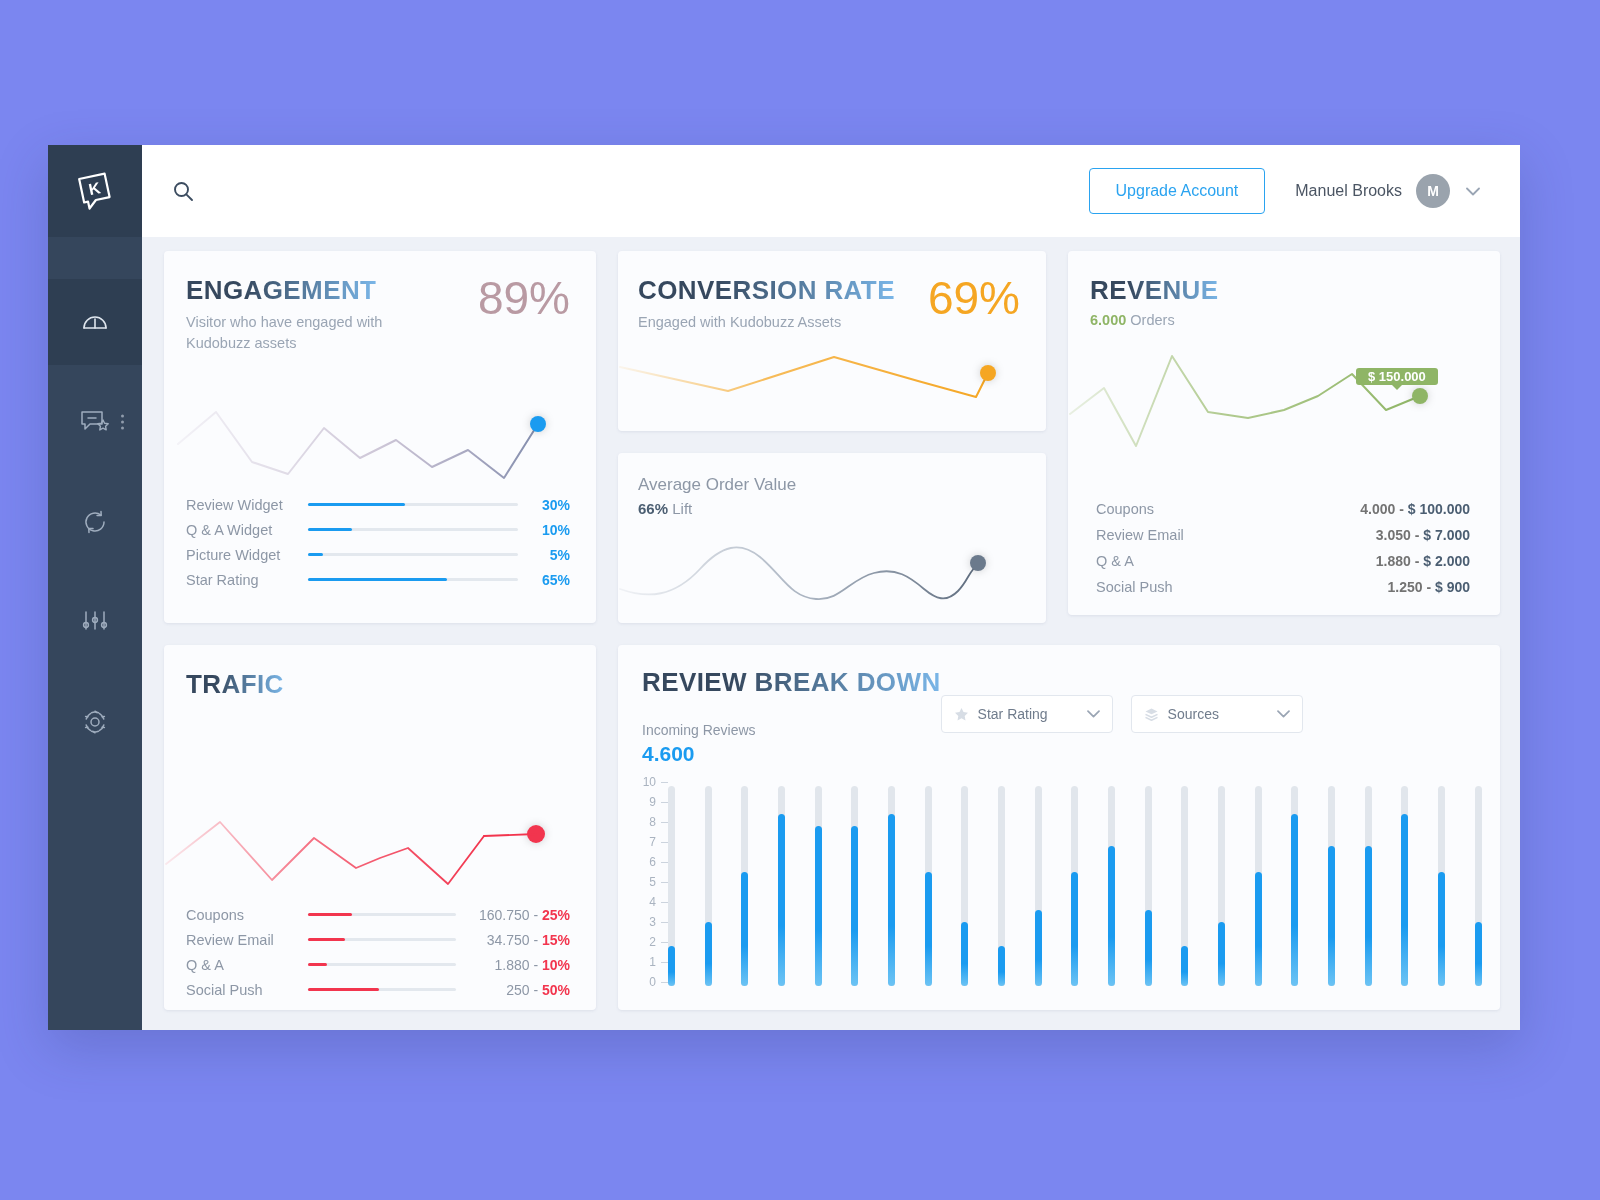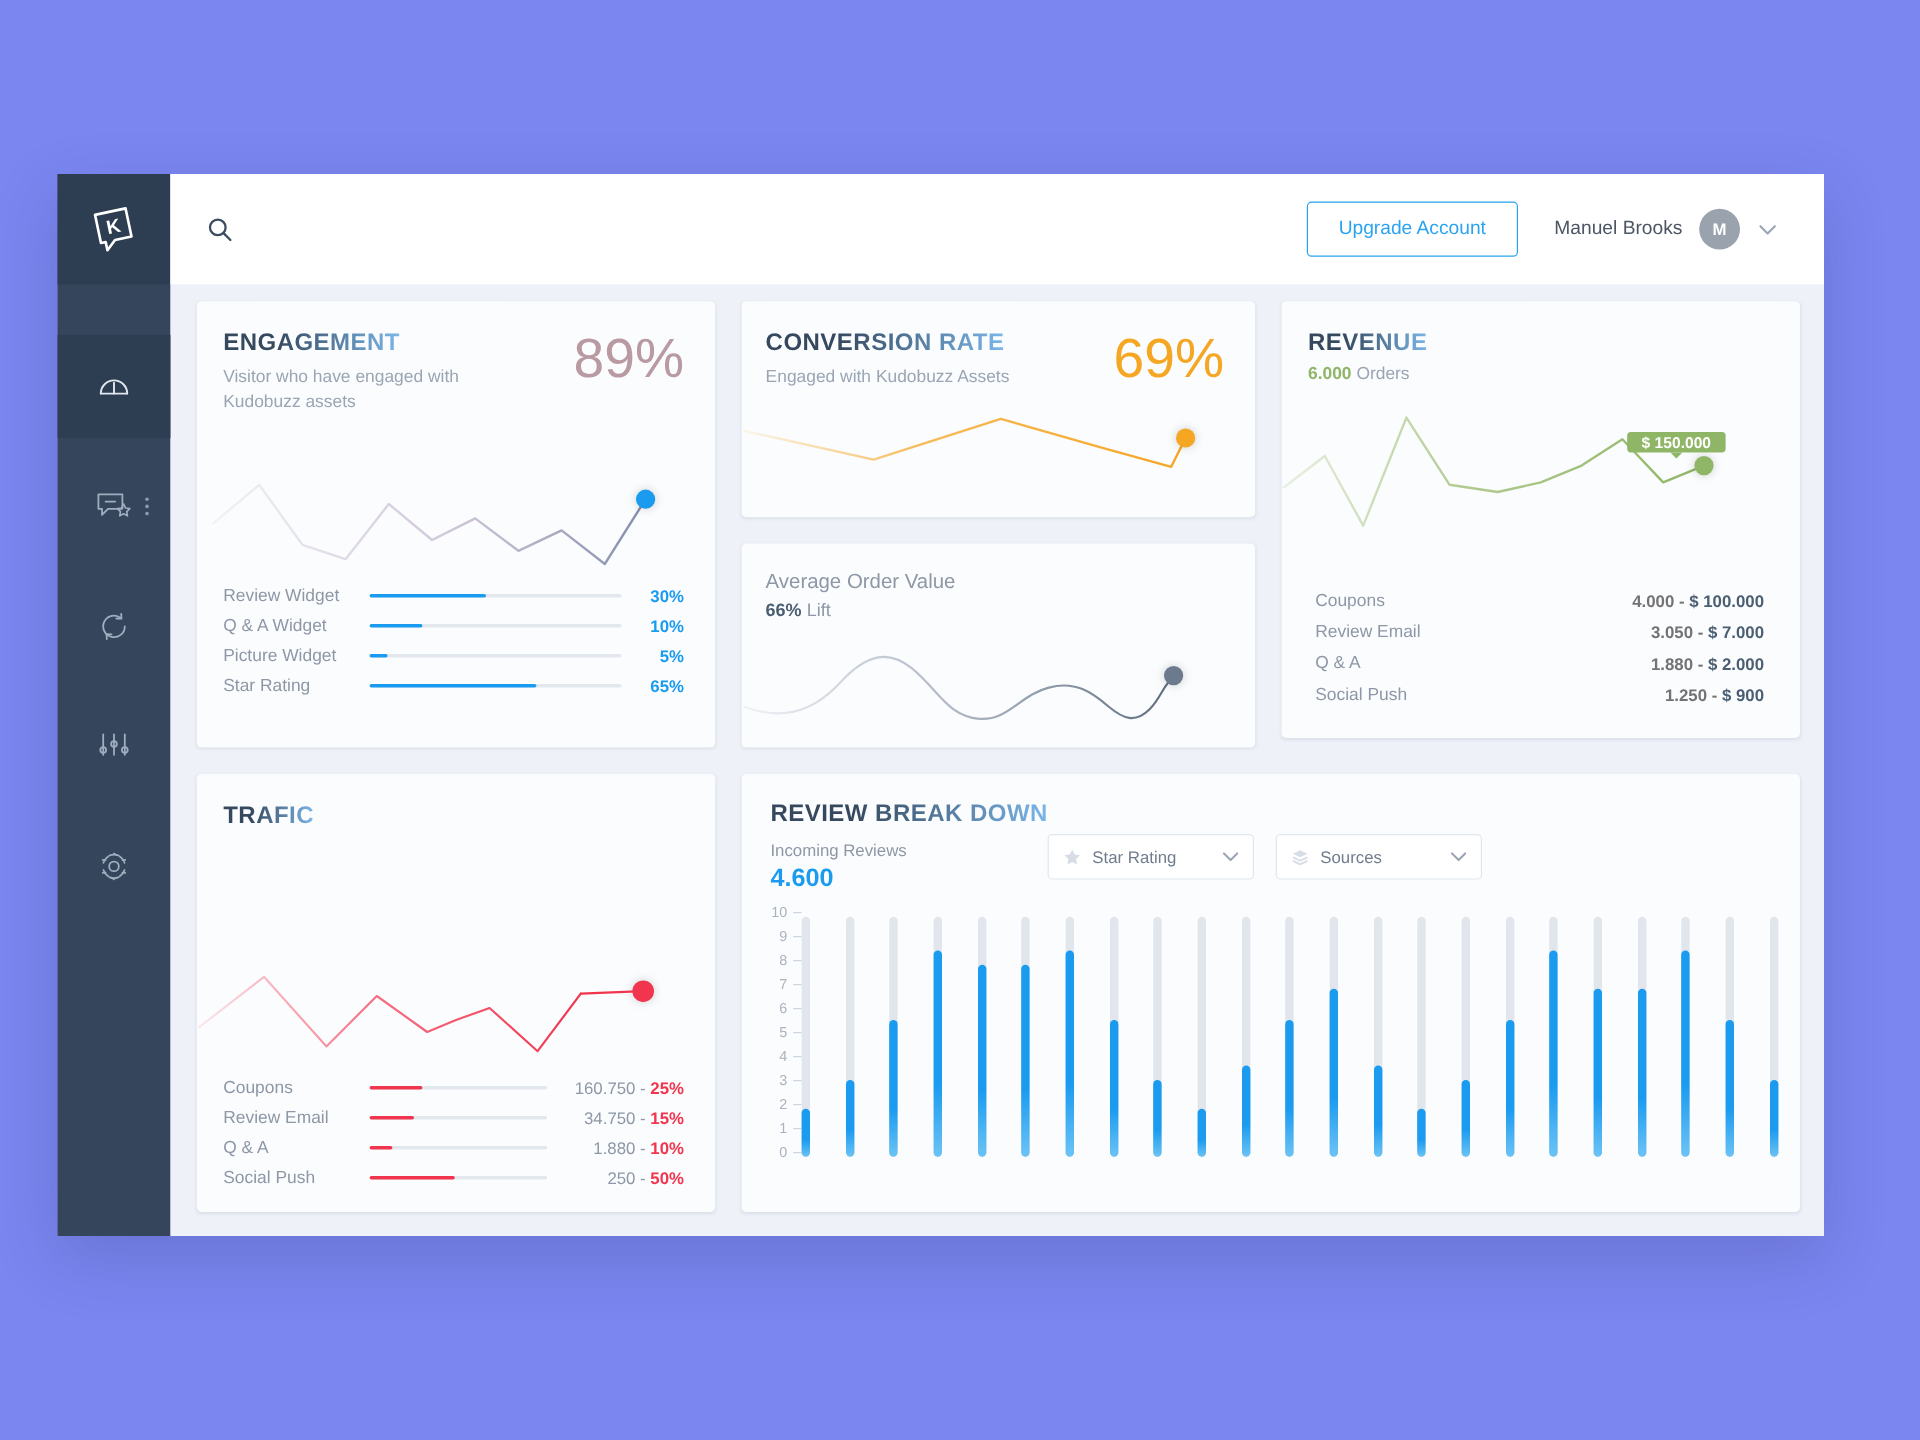--- a/index.html
+++ b/index.html
@@ -84,21 +84,21 @@
     border-radius: 4px;
     box-shadow: 0 1px 3px rgba(60,80,120,0.10);
     position: relative;
   }
 
   .col-a { width: 432px; flex: 0 0 432px; }
   .col-b { width: 428px; flex: 0 0 428px; }
   .col-c { flex: 1; }
 
   .card-title {
-    font-size: 20px; font-weight: bold; letter-spacing: .4px;
+    font-size: 26px; font-weight: bold; letter-spacing: .4px;
     background: linear-gradient(90deg, #36485e 0%, #36485e 30%, #7ab6e8 100%);
     -webkit-background-clip: text; background-clip: text;
     -webkit-text-fill-color: transparent; color: #36485e;
     display: inline-block;
   }
   .card-sub { font-size: 14.5px; color: #9aa5b4; line-height: 1.45; margin-top: 6px; }
   .big-pct { font-size: 46px; font-weight: 300; line-height: 1; margin-left: 33px; }
 
   .head-flex { display: flex; justify-content: space-between; align-items: flex-start; }
 
@@ -140,21 +140,21 @@
     display: flex; align-items: center;
     border: 1px solid #e2e7ee; border-radius: 4px;
     background: #fff; height: 38px; padding: 0 12px;
     min-width: 172px; cursor: pointer;
   }
   .select-label { font-size: 14px; color: #707c8c; flex: 1; margin-left: 9px; }
   .chev { color: #9aa5b4; }
 
   
   .rb-head { display: flex; align-items: flex-start; padding: 22px 26px 0 24px; }
-  .rb-incoming { font-size: 14px; color: #8d97a6; margin-top: 10px; }
+  .rb-incoming { font-size: 14px; color: #8d97a6; margin-top: 24px; }
   .rb-number { font-size: 21px; color: #1a9bf0; font-weight: bold; margin-top: 4px; }
   .rb-selects { display: flex; gap: 18px; margin-top: 28px; }
 
   .chart-area { display: flex; padding: 12px 18px 0 20px; }
   .y-axis { width: 26px; position: relative; height: 208px; flex: 0 0 30px; }
   .y-tick {
     position: absolute; right: 0; font-size: 12px; color: #a9b3c0;
     transform: translateY(-50%); display: flex; align-items: center; gap: 5px;
   }
   .y-tick span.dash { display: inline-block; width: 7px; height: 1px; background: #ccd4de; }

